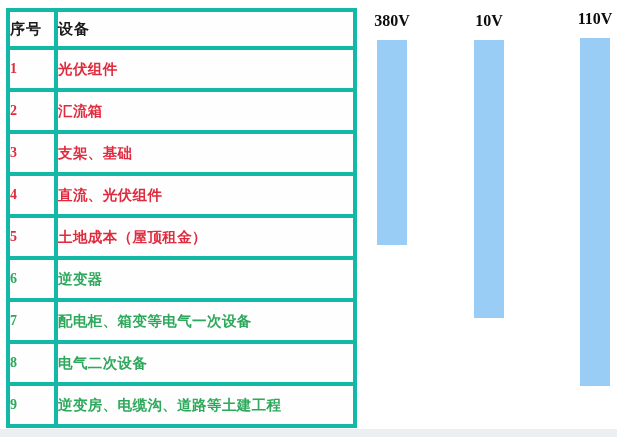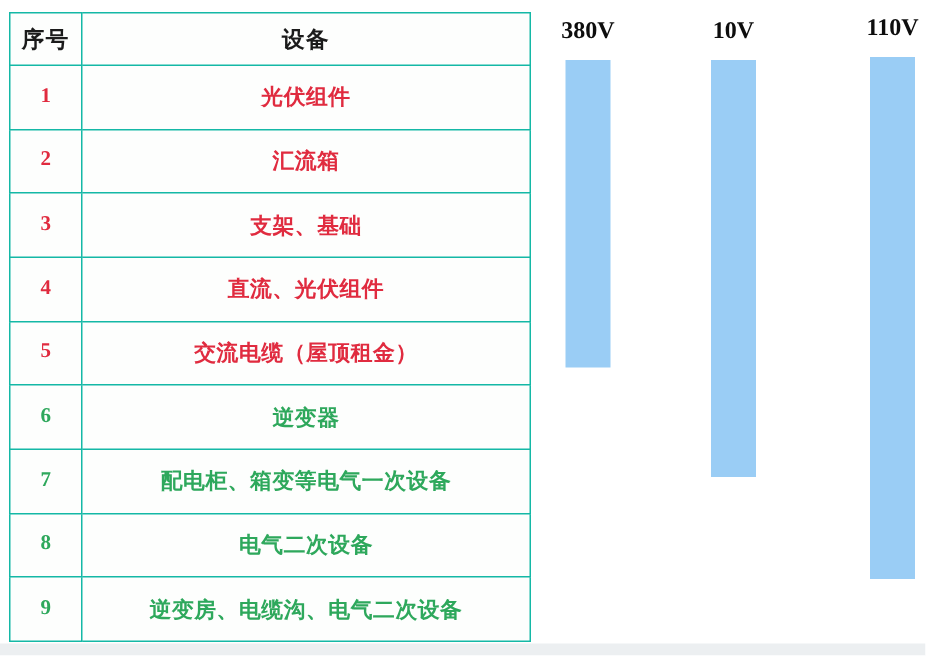--- a/index.html
+++ b/index.html
@@ -44,22 +44,22 @@
   }
   table.equip-table {
     border-collapse: collapse;
     width: 347px;
     height: 420px;
     table-layout: fixed;
     background: #fcfdfc;
   }
   table.equip-table td,
   table.equip-table th {
-    border: 1px solid #14b8a6;
-    text-align: center;
+    border: 4px solid #14b8a6;
+    text-align: left;
     vertical-align: middle;
     padding: 0;
     background: #fdfefd;
     font-weight: bold;
   }
   col.c-idx { width: 48px; }
   col.c-name { width: 299px; }
 
   th.hdr {
     font-size: 15px;
@@ -137,37 +137,37 @@
           <tr class="r-red">
             <td class="idx">3</td>
             <td class="name">支架、基础</td>
           </tr>
           <tr class="r-red">
             <td class="idx">4</td>
             <td class="name">直流、光伏组件</td>
           </tr>
           <tr class="r-red">
             <td class="idx">5</td>
-            <td class="name">交流电缆（屋顶租金）</td>
+            <td class="name">土地成本（屋顶租金）</td>
           </tr>
           <tr class="r-green">
             <td class="idx">6</td>
             <td class="name">逆变器</td>
           </tr>
           <tr class="r-green">
             <td class="idx">7</td>
             <td class="name">配电柜、箱变等电气一次设备</td>
           </tr>
           <tr class="r-green">
             <td class="idx">8</td>
             <td class="name">电气二次设备</td>
           </tr>
           <tr class="r-green">
             <td class="idx">9</td>
-            <td class="name">逆变房、电缆沟、电气二次设备</td>
+            <td class="name">逆变房、电缆沟、道路等土建工程</td>
           </tr>
         </tbody>
     </table>
   </div>
 
   <div class="chart">
     <div id="bars-host">
         <div class="bar-group" style="left: 17px; width: 30px; top: 0px; bottom: auto; height: 437px; position: absolute;">
           <div class="bar-label" style="top: 12px; left: -18px; width: 66px;">380V</div>
           <div class="bar-rect" style="left: 0px; top: 40px; width: 30px; height: 205px; background: rgb(154, 205, 245);"></div>

